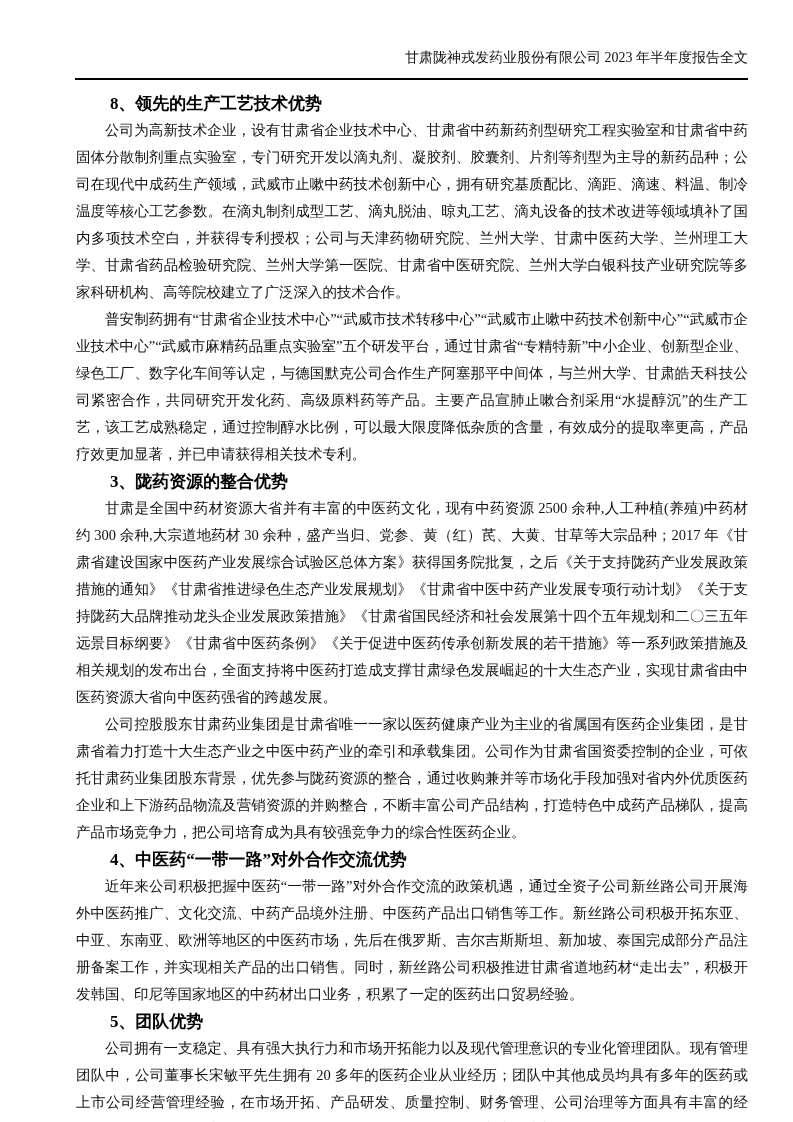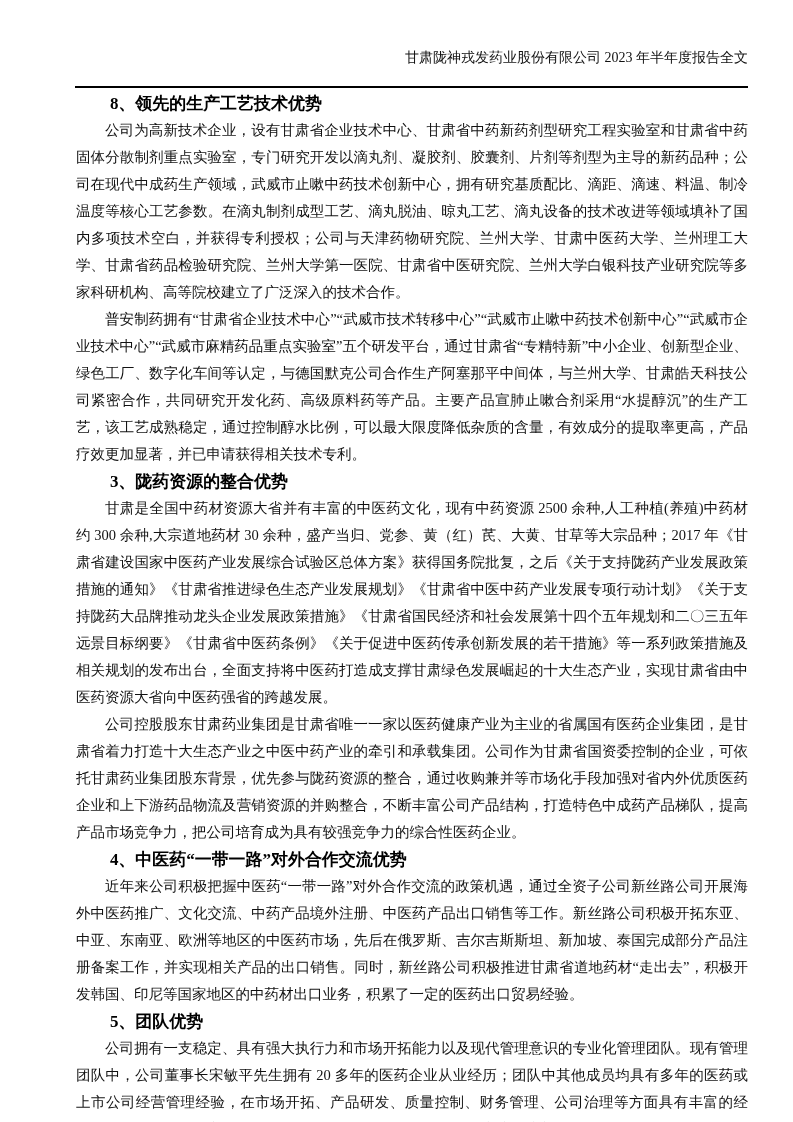--- a/index.html
+++ b/index.html
@@ -14,21 +14,21 @@
     background: #ffffff;
     color: #1a1a1a;
     overflow: hidden;
   }
   .header {
     position: absolute;
     top: 48px; left: 75px; width: 673px;
     text-align: right;
     font-size: 14px;
     line-height: 20px;
-    padding-bottom: 18px;
+    padding-bottom: 10px;
     border-bottom: 2px solid #000;
     color: #111;
   }
   .content {
     position: absolute;
     top: 90px; left: 76px; width: 672px;
     font-size: 14.5px;
     line-height: 27px;
     color: #111;
   }

